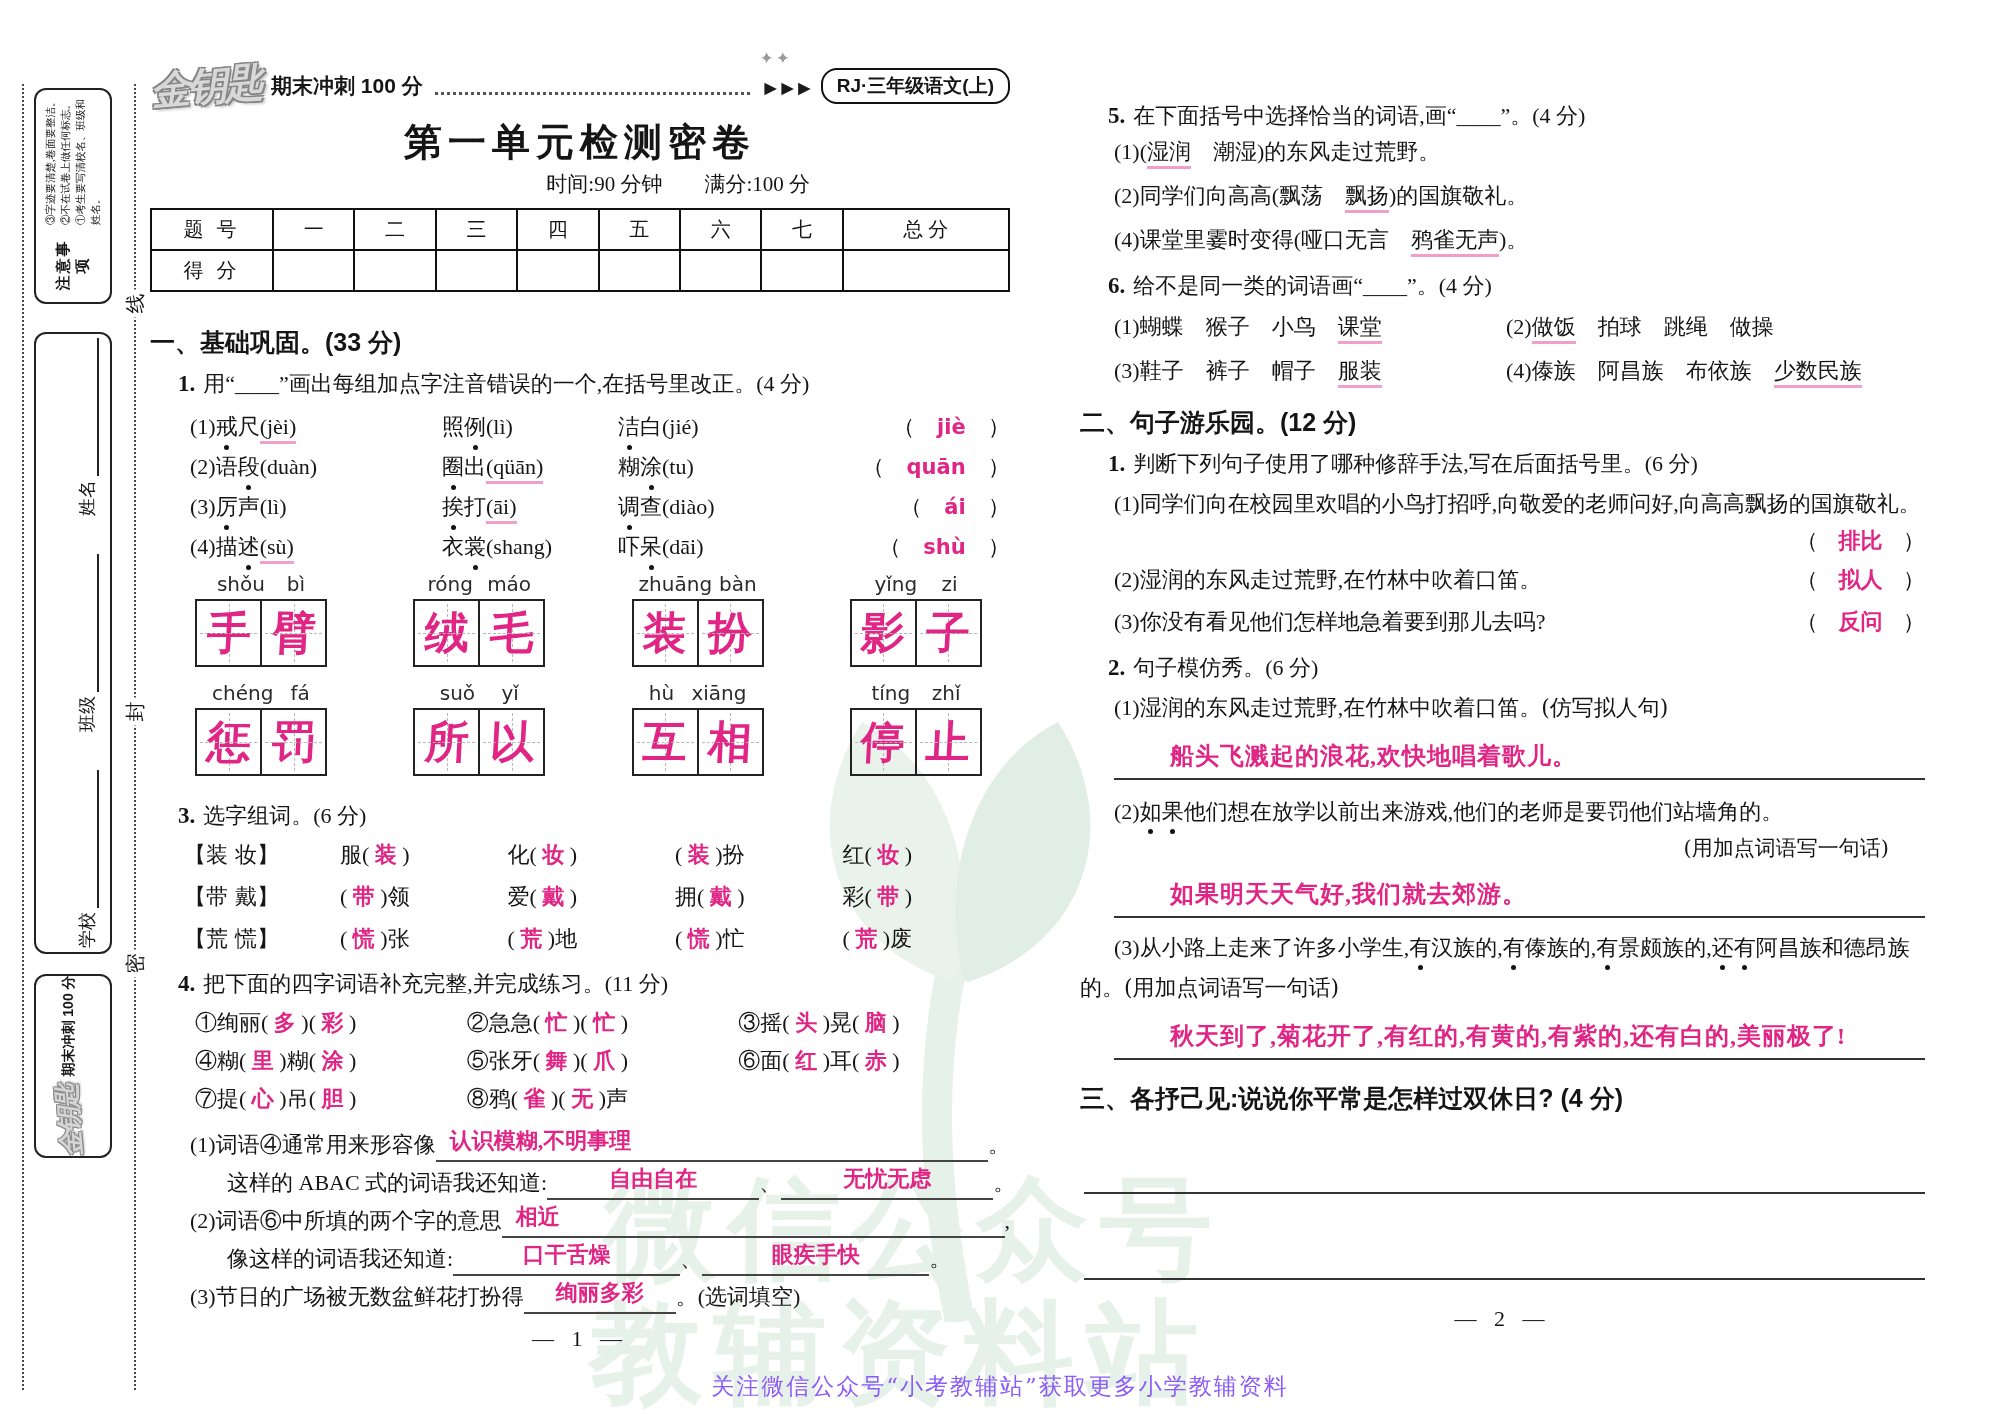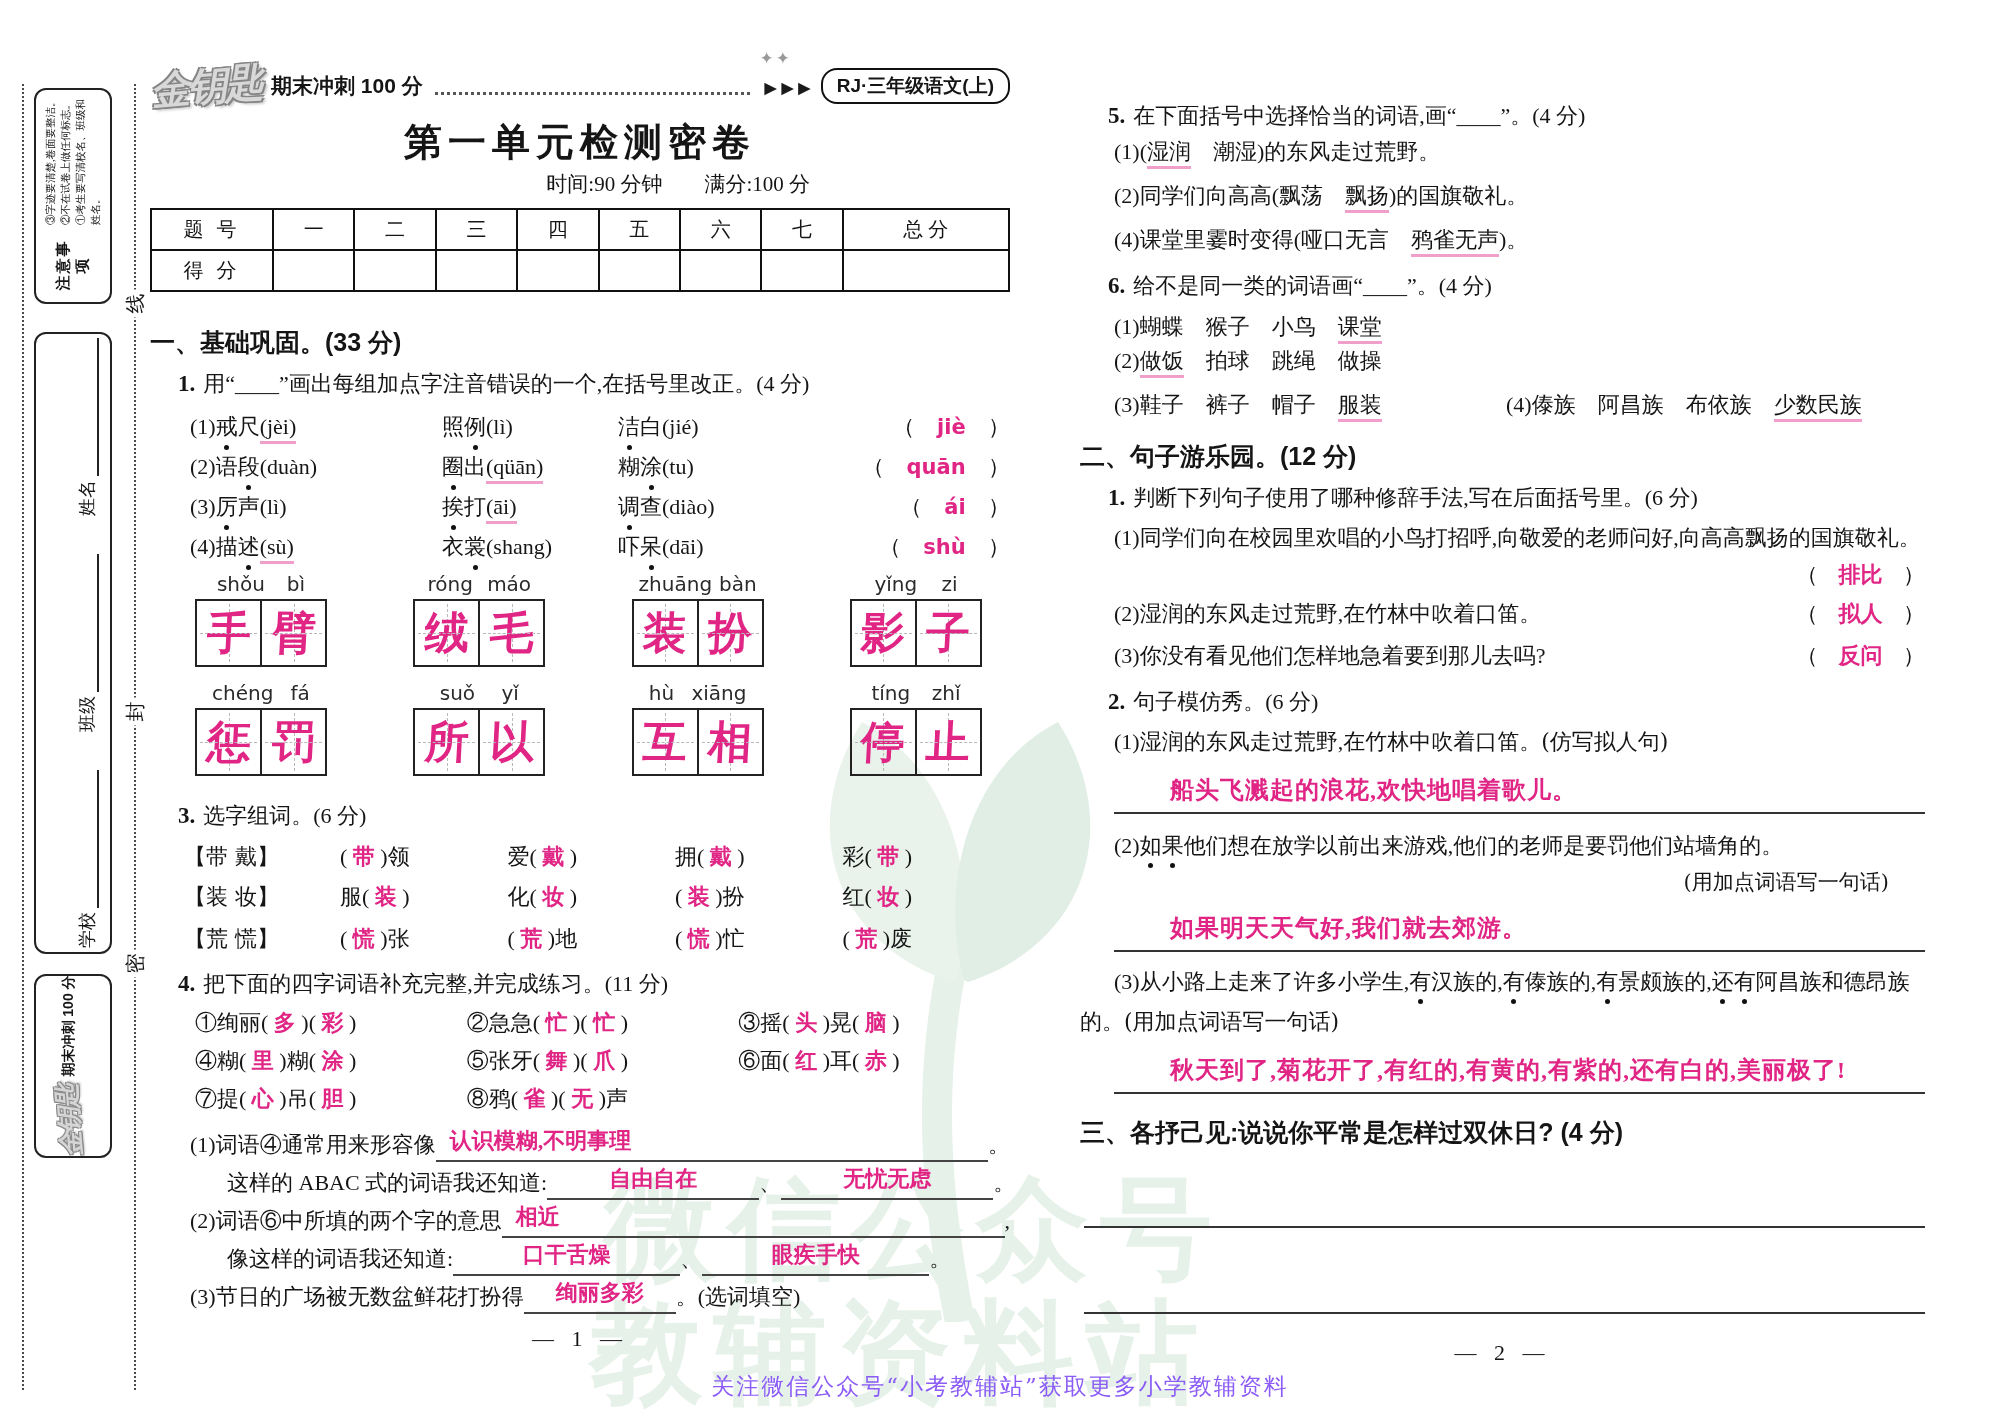--- a/index.html
+++ b/index.html
@@ -324,33 +324,33 @@
               <div class="pcell">
                 <span class="pchar">停</span>
               </div>
               <div class="pcell">
                 <span class="pchar">止</span>
               </div>
             </div>
           </div>
         </div>
         <div class="num" style="margin-top: 24px;"><span class="n">3.</span><span>选字组词。(6 分)</span></div>
+        <div class="row q3" style="margin-top: 6px;">
+          <span class="brk">【装 妆】</span>
+          <span class="q3c"><span>服(</span><span class="p"> 装 </span><span>)</span></span>
+          <span class="q3c"><span>化(</span><span class="p"> 妆 </span><span>)</span></span>
+          <span class="q3c"><span>(</span><span class="p"> 装 </span><span>)扮</span></span>
+          <span class="q3c"><span>红(</span><span class="p"> 妆 </span><span>)</span></span>
+        </div>
         <div class="row q3" style="margin-top: 8px;">
           <span class="brk">【带 戴】</span>
           <span class="q3c"><span>(</span><span class="p"> 带 </span><span>)领</span></span>
           <span class="q3c"><span>爱(</span><span class="p"> 戴 </span><span>)</span></span>
           <span class="q3c"><span>拥(</span><span class="p"> 戴 </span><span>)</span></span>
           <span class="q3c"><span>彩(</span><span class="p"> 带 </span><span>)</span></span>
-        </div>
-        <div class="row q3" style="margin-top: 6px;">
-          <span class="brk">【装 妆】</span>
-          <span class="q3c"><span>服(</span><span class="p"> 装 </span><span>)</span></span>
-          <span class="q3c"><span>化(</span><span class="p"> 妆 </span><span>)</span></span>
-          <span class="q3c"><span>(</span><span class="p"> 装 </span><span>)扮</span></span>
-          <span class="q3c"><span>红(</span><span class="p"> 妆 </span><span>)</span></span>
         </div>
         <div class="row q3" style="margin-top: 8px;">
           <span class="brk">【荒 慌】</span>
           <span class="q3c"><span>(</span><span class="p"> 慌 </span><span>)张</span></span>
           <span class="q3c"><span>(</span><span class="p"> 荒 </span><span>)地</span></span>
           <span class="q3c"><span>(</span><span class="p"> 慌 </span><span>)忙</span></span>
           <span class="q3c"><span>(</span><span class="p"> 荒 </span><span>)废</span></span>
         </div>
         <div class="num" style="margin-top: 12px;"><span class="n">4.</span><span>把下面的四字词语补充完整,并完成练习。(11 分)</span></div>
         <div class="row q4" style="margin-top: 6px;">
@@ -401,21 +401,21 @@
       </div>
   </div>
 
   <div class="rpage">
     <div id="p2">
         <div class="num"><span class="n">5.</span><span>在下面括号中选择恰当的词语,画“____”。(4 分)</span></div>
         <div class="line" style="margin-top: 4px;"><span class="txt"><span>(1)(</span><span class="kai u1">湿润</span><span>　</span><span class="kai">潮湿</span><span>)的东风走过荒野。</span></span></div>
         <div class="line" style="margin-top: 12px;"><span class="txt"><span>(2)同学们向高高(</span><span class="kai">飘荡</span><span>　</span><span class="kai u1">飘扬</span><span>)的国旗敬礼。</span></span></div>
         <div class="line" style="margin-top: 12px;"><span class="txt"><span>(4)课堂里霎时变得(</span><span class="kai">哑口无言</span><span>　</span><span class="kai u1">鸦雀无声</span><span>)。</span></span></div>
         <div class="num" style="margin-top: 14px;"><span class="n">6.</span><span>给不是同一类的词语画“____”。(4 分)</span></div>
-        <div class="row" style="padding-left: 34px; margin-top: 8px; flex-direction: column;">
+        <div class="row" style="padding-left: 34px; margin-top: 8px;">
           <span style="width: 392px; white-space: pre;"><span>(1)蝴蝶　猴子　小鸟　</span><span class="u1">课堂</span></span>
           <span style="flex: 1 1 0%; white-space: pre;"><span>(2)</span><span class="u1">做饭</span><span>　拍球　跳绳　做操</span></span>
         </div>
         <div class="row" style="padding-left: 34px; margin-top: 10px;">
           <span style="width: 392px; white-space: pre;"><span>(3)鞋子　裤子　帽子　</span><span class="u1">服装</span></span>
           <span style="flex: 1 1 0%; white-space: pre;"><span>(4)傣族　阿昌族　布依族　</span><span class="u1">少数民族</span></span>
         </div>
         <div class="h1" style="margin-top: 18px;">二、句子游乐园。(12 分)</div>
         <div class="num" style="margin-top: 10px;"><span class="n">1.</span><span>判断下列句子使用了哪种修辞手法,写在后面括号里。(6 分)</span></div>
         <div class="line" style="margin-top: 8px;"><span class="txt"><span>(1)同学们向在校园里欢唱的小鸟打招呼,向敬爱的老师问好,向高高飘扬的国旗敬礼。</span></span></div>

